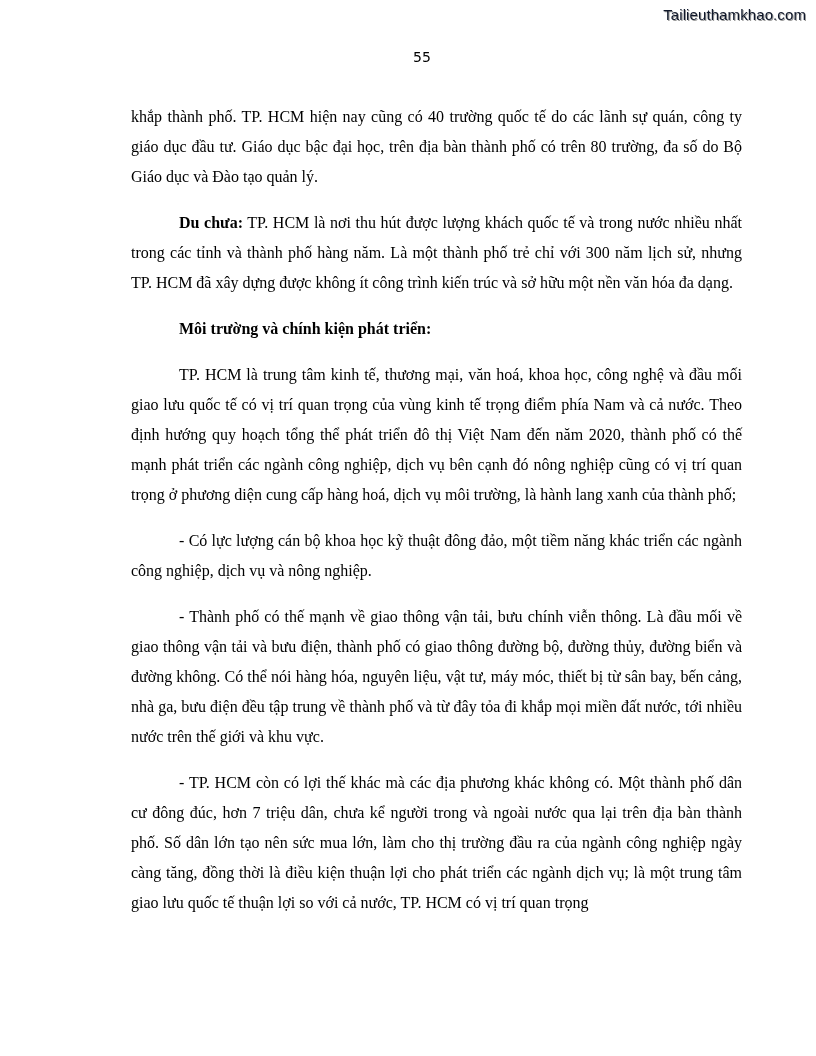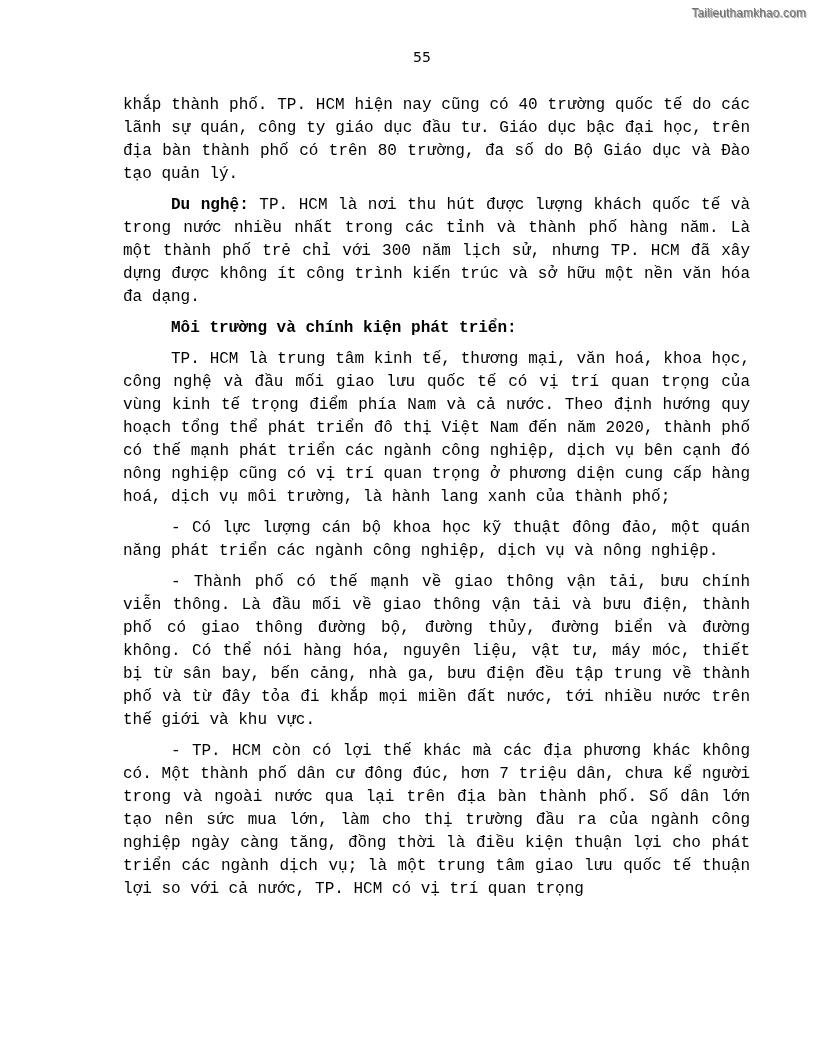--- a/index.html
+++ b/index.html
@@ -13,48 +13,47 @@
       position: relative;
       overflow: hidden;
       font-family: "Liberation Serif", "DejaVu Serif", serif;
       color: #000000;
     }
     .watermark {
       position: absolute;
       top: 6px;
       right: 10px;
       font-family: "Liberation Sans", "DejaVu Sans", sans-serif;
-      font-size: 12px;
-      color: #737373;
+      font-size: 15px;
+      color: #0f172a;
       text-shadow: 1px 1px 0 #9a9a9a;
       letter-spacing: 0.1px;
     }
     .page-number {
       position: absolute;
       top: 49px;
       left: 0;
       width: 844px;
       text-align: center;
       font-family: "DejaVu Sans", "Liberation Sans", sans-serif;
       font-size: 14px;
       color: #000;
     }
     .content {
       position: absolute;
       top: 86px;
       left: 115px;
       width: 643px;
     }
     .para {
-      margin: 8px;
+      margin: 16px;
       font-size: 16px;
-      line-height: 23px;
+      line-height: 30px;
       text-align: justify;
       text-align-last: left;
-      font-family: Liberation Mono, monospace;
     }
     .indent {
       text-indent: 48px;
     }
     .gap {
       margin-top: 3px;
     }
     .bold {
       font-weight: bold;
     }
@@ -62,25 +61,25 @@
 </head>
 <body>
 
 <div class="watermark">Tailieuthamkhao.com</div>
 
 <div class="page-number">55</div>
 
 <div class="content">
   <p class="para">khắp thành phố. TP. HCM hiện nay cũng có 40 trường quốc tế do các lãnh sự quán, công ty giáo dục đầu tư. Giáo dục bậc đại học, trên địa bàn thành phố có trên 80 trường, đa số do Bộ Giáo dục và Đào tạo quản lý.</p>
 
-  <p class="para indent gap"><span class="bold">Du nghệ:</span><span> TP. HCM là nơi thu hút được lượng khách quốc tế và trong nước nhiều nhất trong các tỉnh và thành phố hàng năm. Là một thành phố trẻ chỉ với 300 năm lịch sử, nhưng TP. HCM đã xây dựng được không ít công trình kiến trúc và sở hữu một nền văn hóa đa dạng.</span></p>
+  <p class="para indent gap"><span class="bold">Du chưa:</span><span> TP. HCM là nơi thu hút được lượng khách quốc tế và trong nước nhiều nhất trong các tỉnh và thành phố hàng năm. Là một thành phố trẻ chỉ với 300 năm lịch sử, nhưng TP. HCM đã xây dựng được không ít công trình kiến trúc và sở hữu một nền văn hóa đa dạng.</span></p>
 
   <p class="para indent gap bold">Môi trường và chính kiện phát triển:</p>
 
   <p class="para indent">TP. HCM là trung tâm kinh tế, thương mại, văn hoá, khoa học, công nghệ và đầu mối giao lưu quốc tế có vị trí quan trọng của vùng kinh tế trọng điểm phía Nam và cả nước. Theo định hướng quy hoạch tổng thể phát triển đô thị Việt Nam đến năm 2020, thành phố có thế mạnh phát triển các ngành công nghiệp, dịch vụ bên cạnh đó nông nghiệp cũng có vị trí quan trọng ở phương diện cung cấp hàng hoá, dịch vụ môi trường, là hành lang xanh của thành phố;</p>
 
-  <p class="para indent gap">- Có lực lượng cán bộ khoa học kỹ thuật đông đảo, một quán năng phát triển các ngành công nghiệp, dịch vụ và nông nghiệp.</p>
+  <p class="para indent gap">- Có lực lượng cán bộ khoa học kỹ thuật đông đảo, một tiềm năng khác triển các ngành công nghiệp, dịch vụ và nông nghiệp.</p>
 
   <p class="para indent gap">- Thành phố có thế mạnh về giao thông vận tải, bưu chính viễn thông. Là đầu mối về giao thông vận tải và bưu điện, thành phố có giao thông đường bộ, đường thủy, đường biển và đường không. Có thể nói hàng hóa, nguyên liệu, vật tư, máy móc, thiết bị từ sân bay, bến cảng, nhà ga, bưu điện đều tập trung về thành phố và từ đây tỏa đi khắp mọi miền đất nước, tới nhiều nước trên thế giới và khu vực.</p>
 
 
   <p class="para indent">- TP. HCM còn có lợi thế khác mà các địa phương khác không có. Một thành phố dân cư đông đúc, hơn 7 triệu dân, chưa kể người trong và ngoài nước qua lại trên địa bàn thành phố. Số dân lớn tạo nên sức mua lớn, làm cho thị trường đầu ra của ngành công nghiệp ngày càng tăng, đồng thời là điều kiện thuận lợi cho phát triển các ngành dịch vụ; là một trung tâm giao lưu quốc tế thuận lợi so với cả nước, TP. HCM có vị trí quan trọng</p>
 </div>
 
 </body></html>

